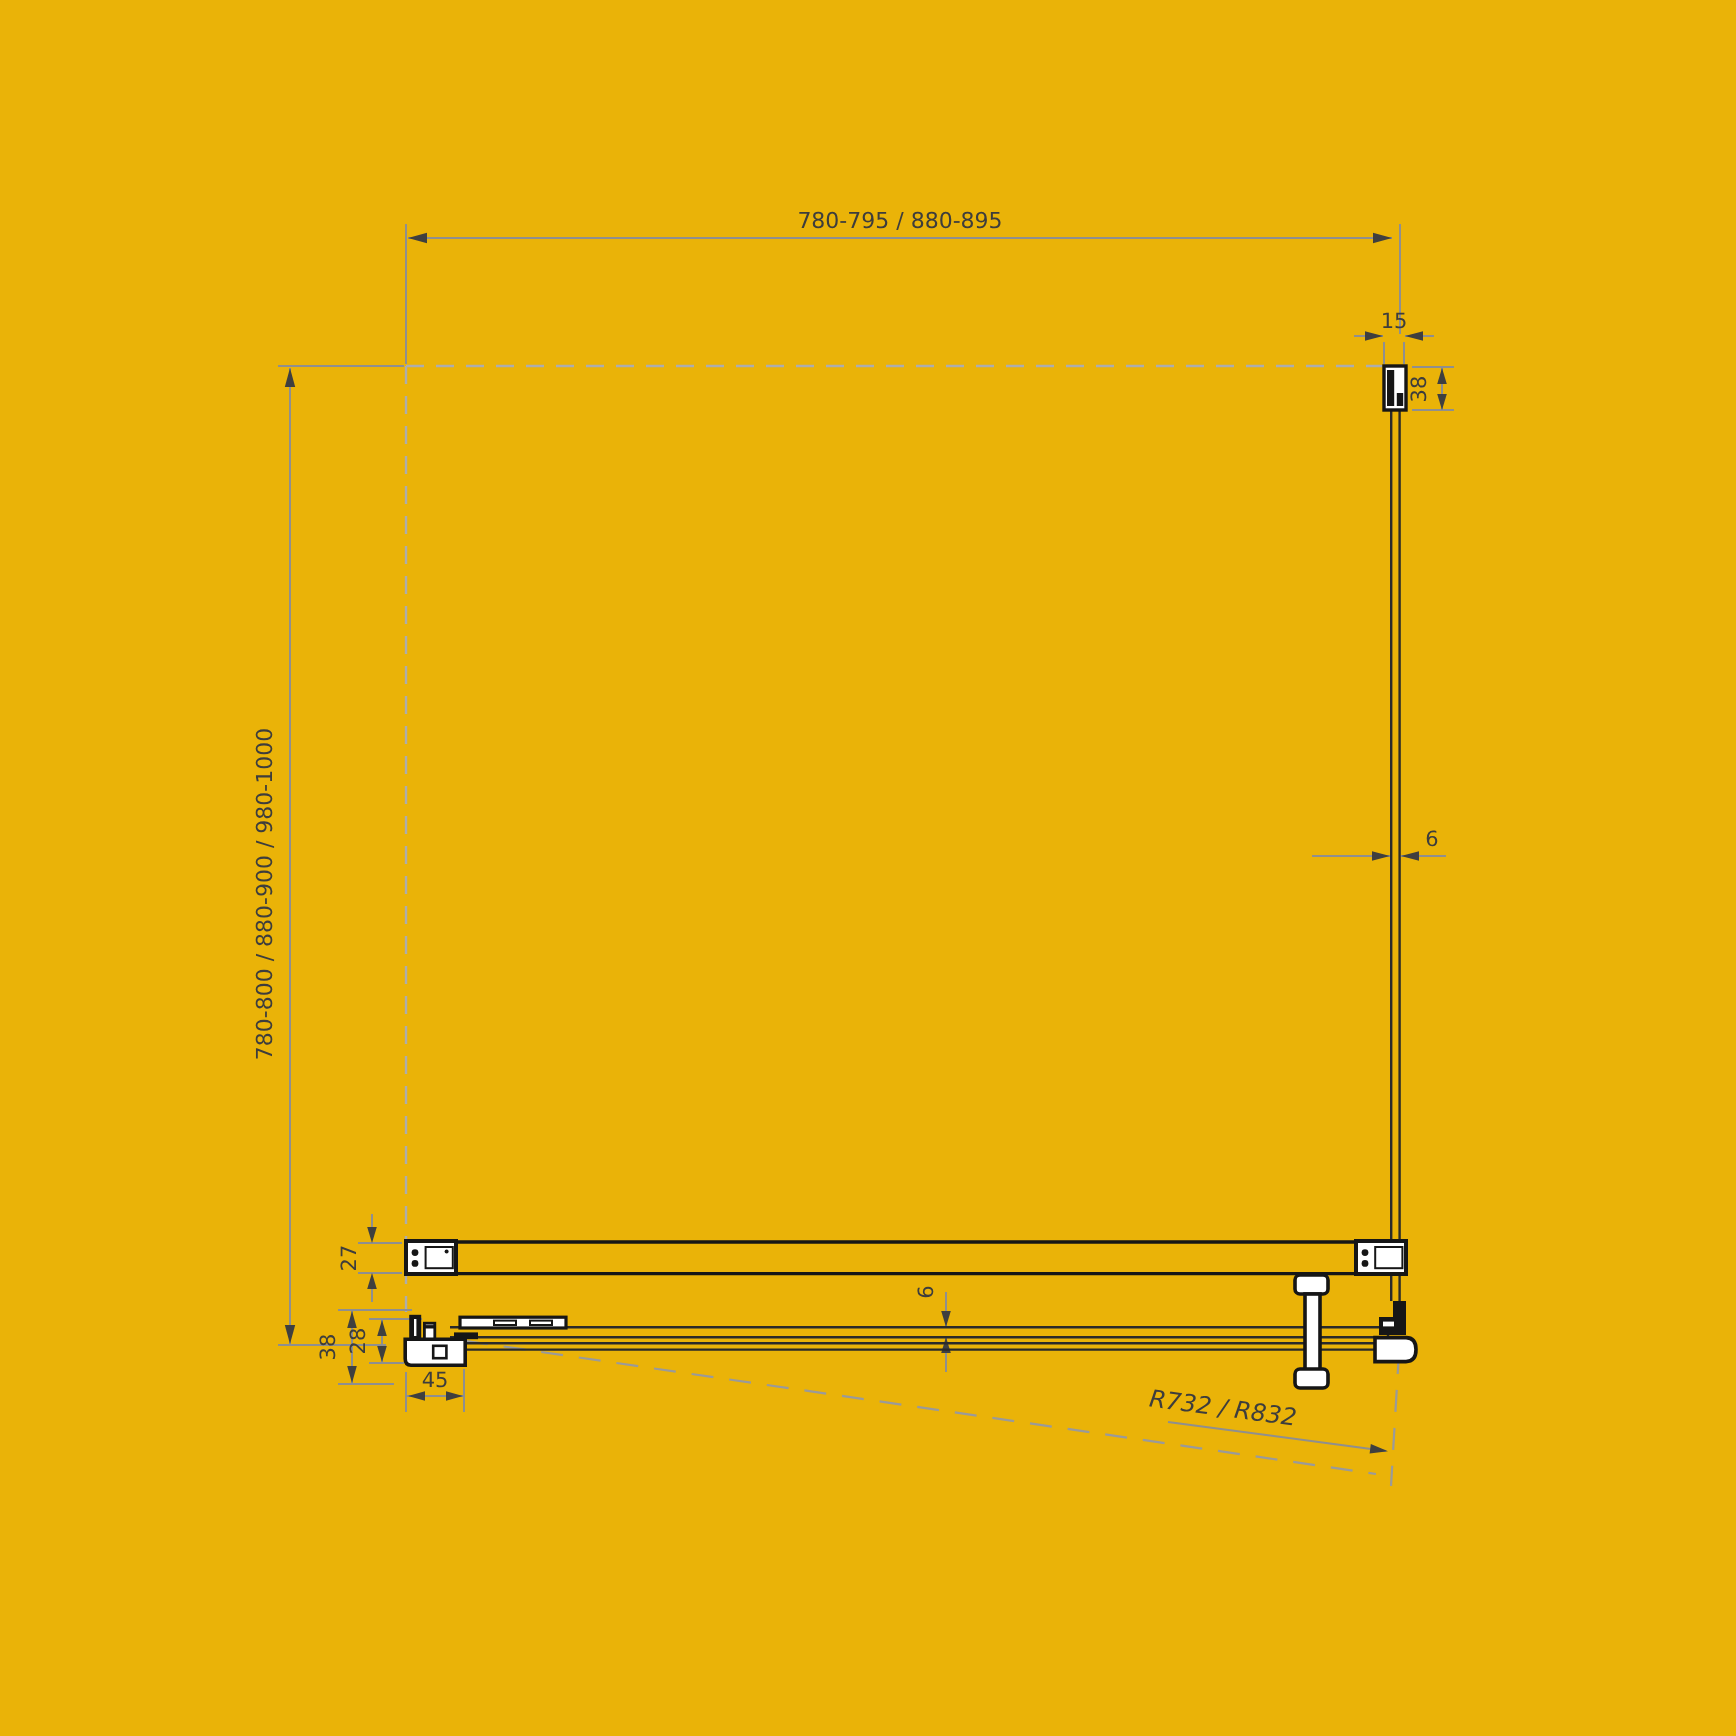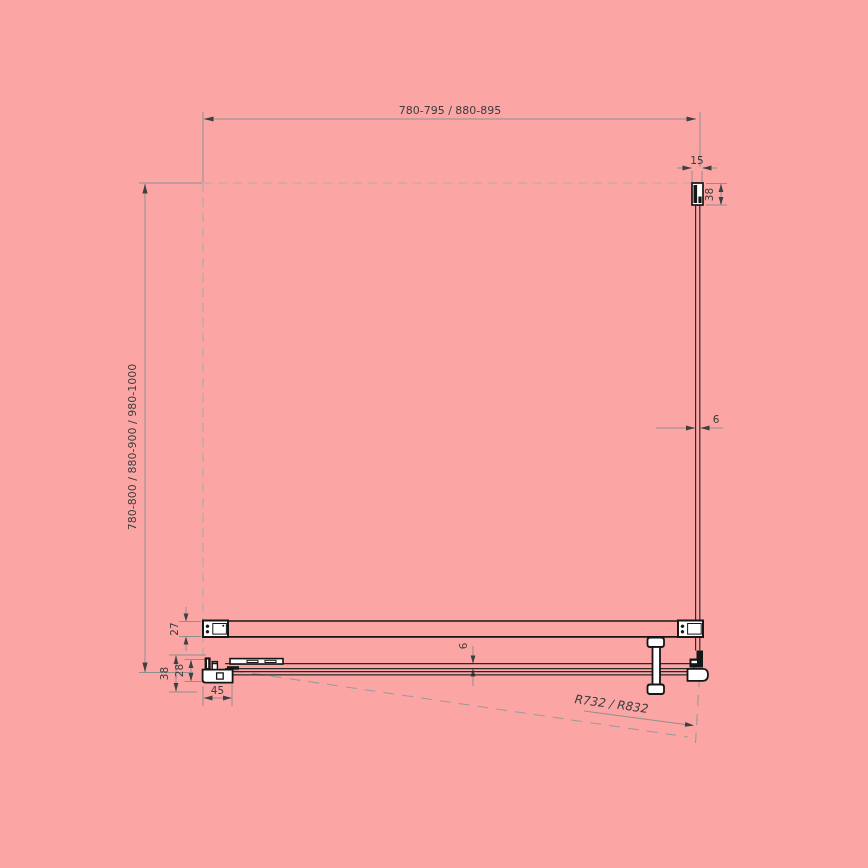--- a/index.html
+++ b/index.html
@@ -1,16 +1,16 @@
 <!DOCTYPE html>
 <html><head>
 <meta charset="utf-8">
 <style>
   html,body{margin:0;padding:0;background:#ffffff;}
-  .stage{position:relative;width:868px;height:868px;background:#fca5a5;overflow:hidden;
+  .stage{position:relative;width:868px;height:868px;background:#eab308;overflow:hidden;
          font-family:"DejaVu Sans","Liberation Sans",sans-serif;}
   svg{position:absolute;left:0;top:0;}
   .geo   {stroke:#161616;fill:none;stroke-width:1.7;}
   .geo2  {stroke:#161616;fill:none;stroke-width:2;}
   .geot  {stroke:#2a2a2a;fill:none;stroke-width:1.2;}
   .geoin {stroke:#161616;fill:none;stroke-width:1;}
   .dim   {stroke:#8f8f8f;fill:none;stroke-width:1;}
   .dash  {stroke:#adadad;fill:none;stroke-width:1.2;stroke-dasharray:9 6;}
   .dash2 {stroke:#9a9a9a;fill:none;stroke-width:1.1;stroke-dasharray:11 8;}
   .arrow {fill:#3f3f3f;stroke:none;}

